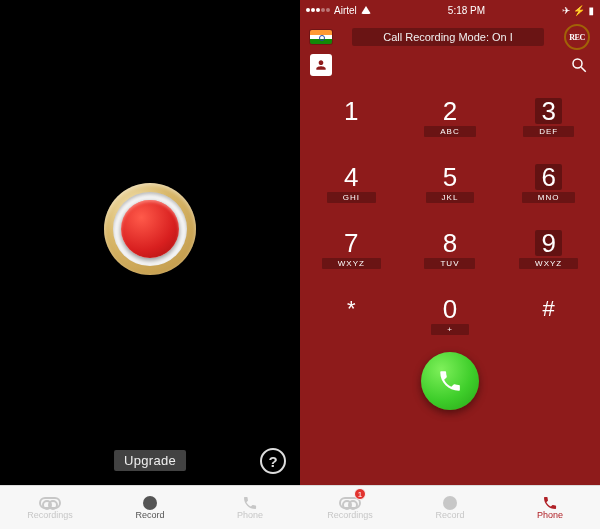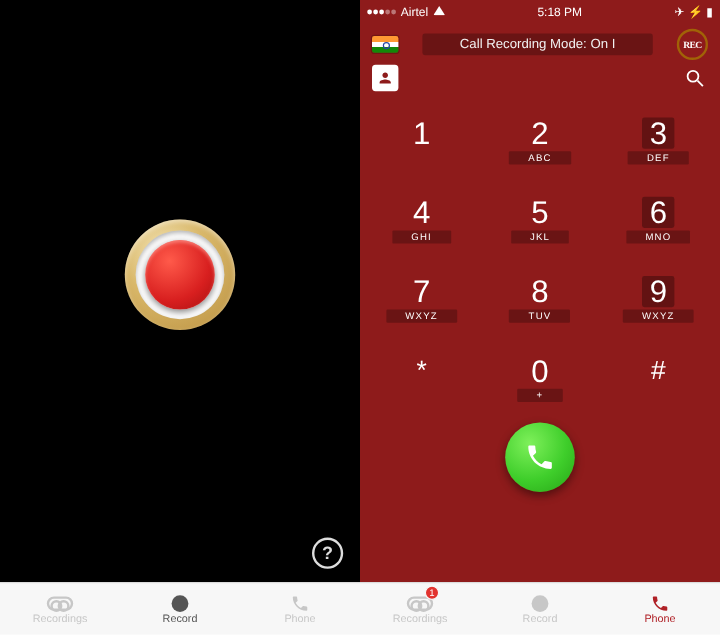--- a/index.html
+++ b/index.html
@@ -76,20 +76,21 @@
 
 <div class="wrap">
 
   <div class="phone left">
     <div class="screen">
       <div class="record-btn-outer">
         <div class="record-btn-ring">
           <div class="record-btn-inner"></div>
         </div>
       </div>
+      <div class="upgrade-pill">Upgrade</div>
       <div class="help-btn">?</div>
     </div>
     <div class="tabbar">
       <div class="tab">
         <div class="ticon">
             <span class="vm-ic"></span>
           </div>
         <span>Recordings</span>
       </div>
       <div class="tab active">

